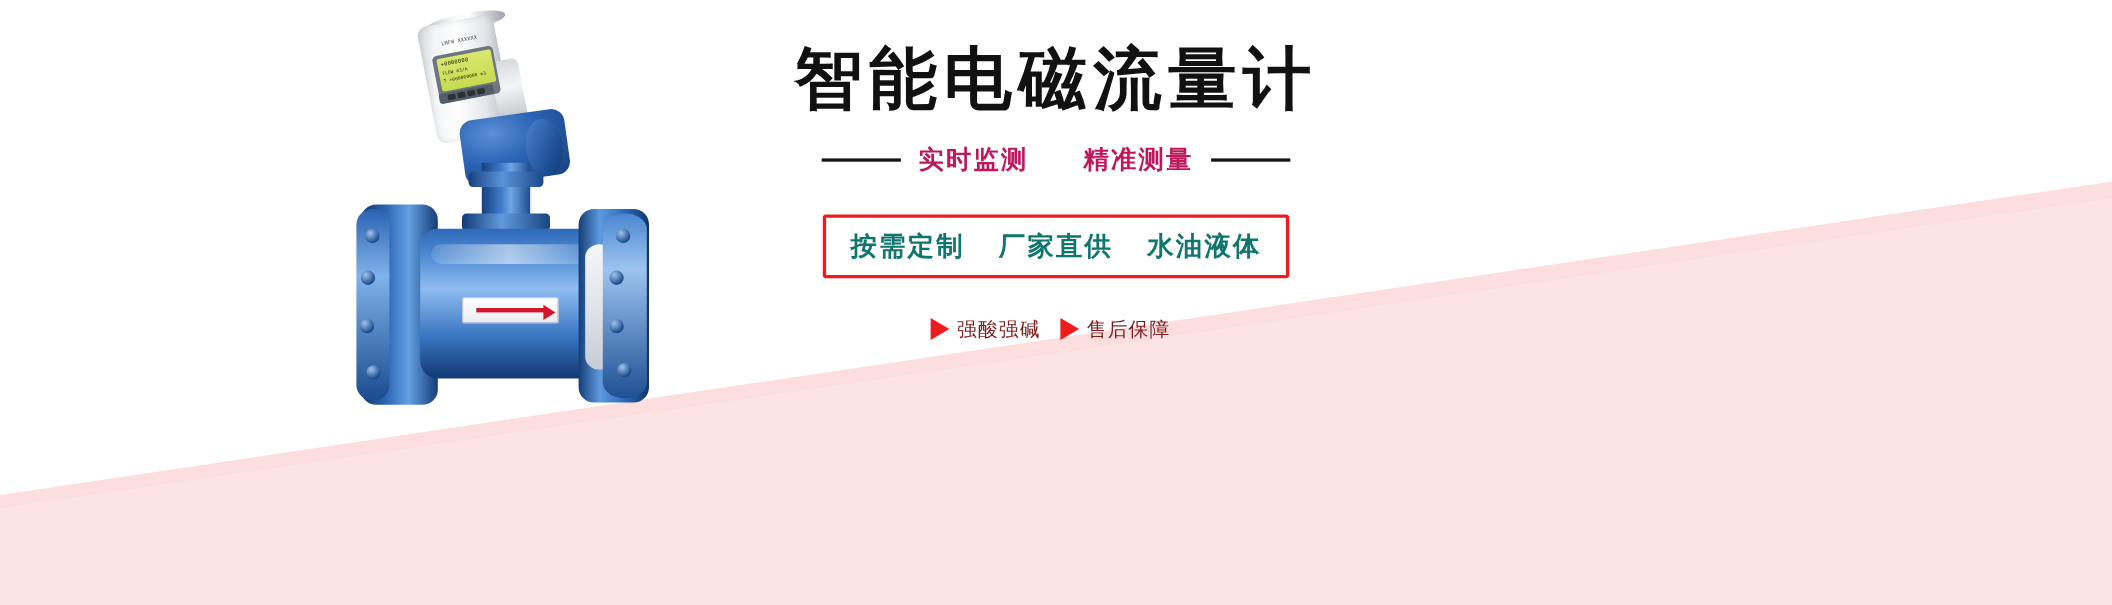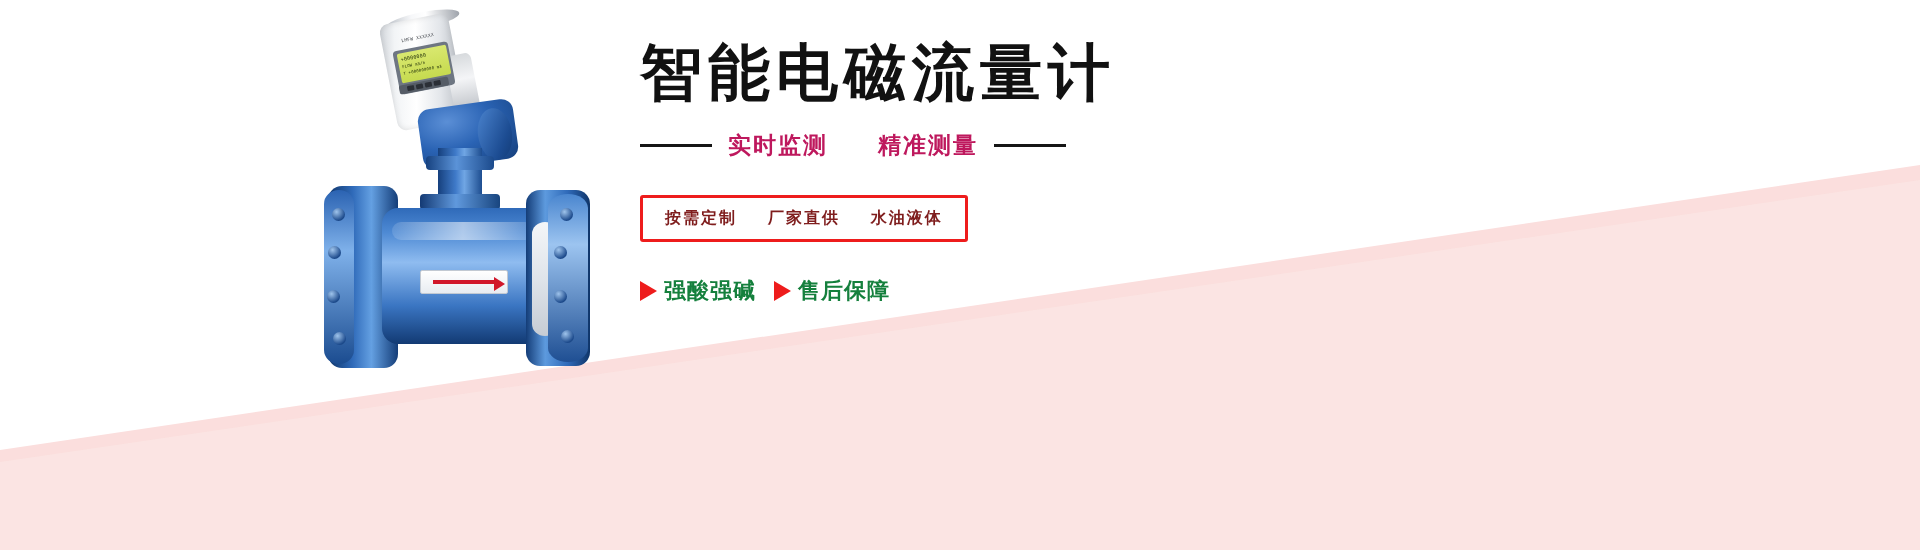--- a/index.html
+++ b/index.html
@@ -154,54 +154,54 @@
     background:linear-gradient(180deg,#4a86cf,#9cc4f0 30%,#1f4f93 100%);
   }
   .liner-r{
     left:232px;top:214px;width:26px;height:114px;border-radius:50%/12px;
     background:linear-gradient(180deg,#f4f6f8,#dfe4ea 50%,#c6ccd4);
   }
 
   
   #text-col{
     position:absolute;left:640px;top:0;width:640px;height:550px;
-    display:flex;flex-direction:column;align-items:flex-start;
+    display:flex;flex-direction:column;align-items:center;
     padding-top:42px;box-sizing:border-box;
   }
   .title{
     font-size:62px;font-weight:bold;color:#111111;
     letter-spacing:6px;line-height:1;white-space:nowrap;
     font-family:"Liberation Sans","DejaVu Sans",sans-serif;
   }
   .sub-row{
     display:flex;align-items:center;gap:16px;margin-top:26px;
   }
   .rule{width:72px;height:3px;background:#161616;}
   .sub-text{
     font-size:23px;font-weight:bold;color:#be185d;letter-spacing:2px;white-space:nowrap;
   }
   .sub-gap{display:inline-block;width:18px;}
   .pill{
     margin-top:34px;border:3px solid #ee1c1c;border-radius:3px;
     padding:10px 22px;background:rgba(255,255,255,.0);
   }
   .pill-text{
-    font-size:16px;font-weight:bold;color:#7f1d1d;letter-spacing:2px;white-space:nowrap;
+    font-size:24px;font-weight:bold;color:#0f766e;letter-spacing:2px;white-space:nowrap;
   }
   .pill-gap{display:inline-block;width:22px;}
   .feat-row{
     margin-top:34px;display:flex;align-items:center;gap:8px;white-space:nowrap;
   }
   .feat-item{display:flex;align-items:center;gap:7px;margin-right:10px;}
   .tri{
     width:0;height:0;border-left:17px solid #ee1c1c;
     border-top:10px solid transparent;border-bottom:10px solid transparent;
   }
   .feat-label{
-    font-size:22px;font-weight:bold;color:#15803d;letter-spacing:1px;
+    font-size:18px;font-weight:normal;color:#7f1d1d;letter-spacing:1px;
   }
 </style>
 </head>
 <body>
 
 <div id="banner">
 
   <div class="bg-base"></div>
   <div class="bg-pink-diag"></div>
   <div class="bg-pink-soft"></div>

